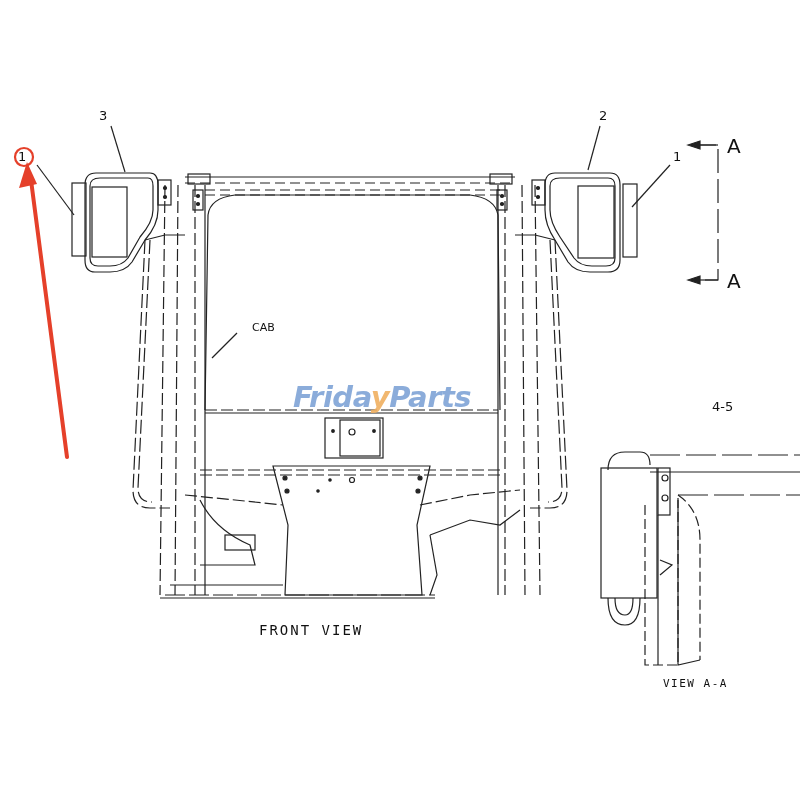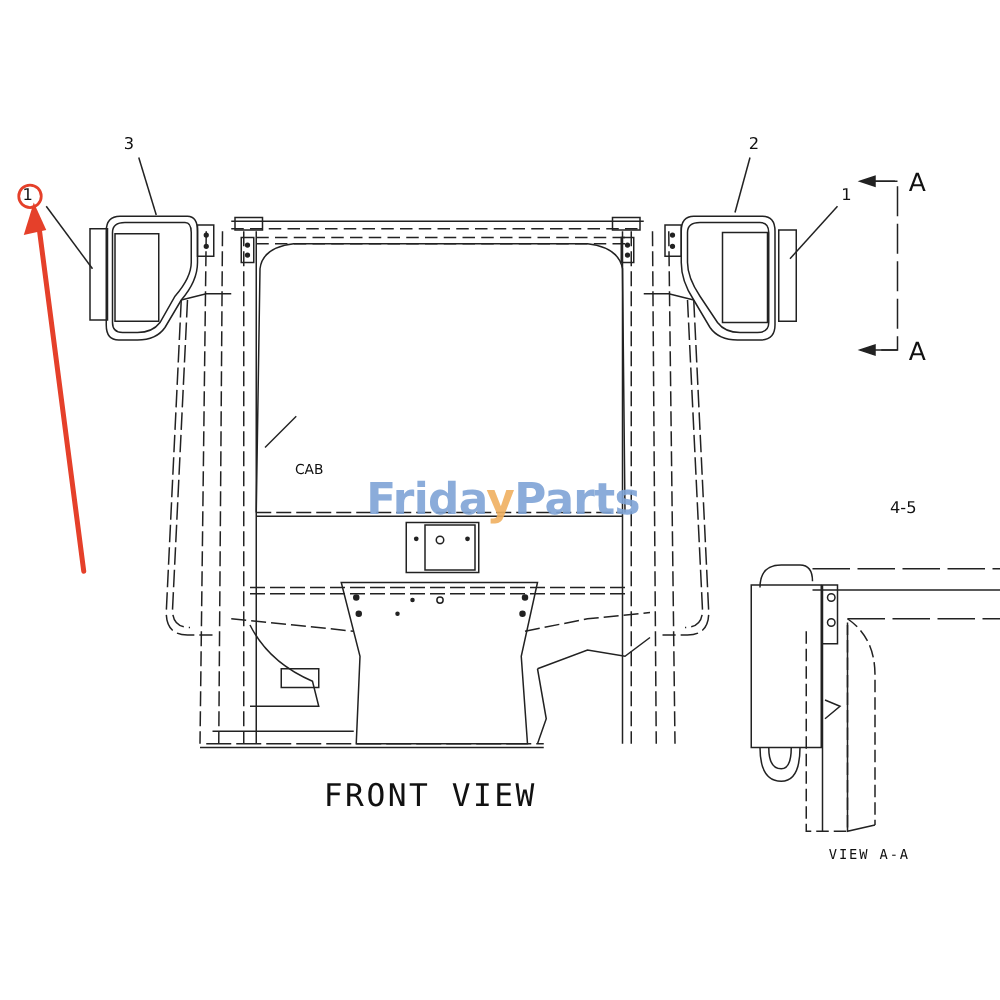--- a/index.html
+++ b/index.html
@@ -2,24 +2,24 @@
 <html><head>
 <meta charset="utf-8">
 <style>
   html, body { margin: 0; padding: 0; background: #ffffff; }
   body { width: 800px; height: 800px; position: relative; overflow: hidden;
          font-family: "DejaVu Sans Mono", "Liberation Mono", monospace; }
   #canvas { position: absolute; left: 0; top: 0; width: 800px; height: 800px; }
   .lbl { position: absolute; color: #111; font-family: "DejaVu Sans", "Liberation Sans", sans-serif; }
   .callout { font-size: 13px; }
   .sect { font-size: 20px; font-family: "DejaVu Sans", "Liberation Sans", sans-serif; }
-  .title-big { font-size: 25px; letter-spacing: 2px; font-family: "DejaVu Sans Mono", "Liberation Mono", monospace; }
+  .title-big { font-size: 14px; letter-spacing: 2px; font-family: "DejaVu Sans Mono", "Liberation Mono", monospace; }
   .title-small { font-size: 11px; letter-spacing: 1.5px; font-family: "DejaVu Sans Mono", "Liberation Mono", monospace; text-align: center; }
   .cab { font-size: 11px; font-family: "DejaVu Sans", "Liberation Sans", sans-serif; }
-  .watermark { position: absolute; left: 293px; top: 380px; font-size: 35px; font-weight: bold; 
+  .watermark { position: absolute; left: 293px; top: 380px; font-size: 29px; font-weight: bold; font-style: italic;
                font-family: "DejaVu Sans", "Liberation Sans", sans-serif; color: #7fa4d6; opacity: 0.9; letter-spacing: -0.5px; }
   .watermark .y { color: #f0b060; }
 </style>
 </head>
 <body>
 
 <svg id="canvas" viewBox="0 0 800 800" xmlns="http://www.w3.org/2000/svg">
   <g fill="none" stroke="#222" stroke-width="1.2">
 
     <g>
@@ -156,18 +156,18 @@
 
 <span class="lbl callout" style="left:18px;top:149px;">1</span>
 <span class="lbl callout" style="left:99px;top:108px;">3</span>
 <span class="lbl callout" style="left:599px;top:108px;">2</span>
 <span class="lbl callout" style="left:673px;top:149px;">1</span>
 <span class="lbl callout" style="left:712px;top:399px;text-align:center;">4-5</span>
 
 <span class="lbl sect" style="left:727px;top:134px;">A</span>
 <span class="lbl sect" style="left:727px;top:269px;">A</span>
 
-<span class="lbl cab" style="left:236px;top:321px;margin-top:48px;">CAB</span>
+<span class="lbl cab" style="left:252px;top:321px;">CAB</span>
 
 <span class="lbl title-big" style="left:259px;top:622px;">FRONT VIEW</span>
 <span class="lbl title-small" style="left:663px;top:677px;">VIEW A-A</span>
 
 <div class="watermark"><span>Frida</span><span class="y">y</span><span>Parts</span></div>
 
 </body></html>

